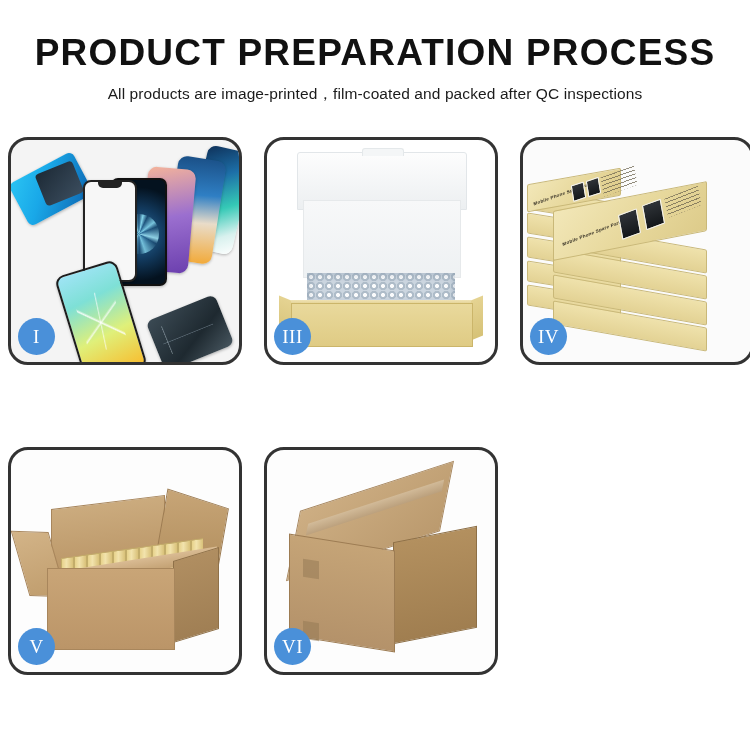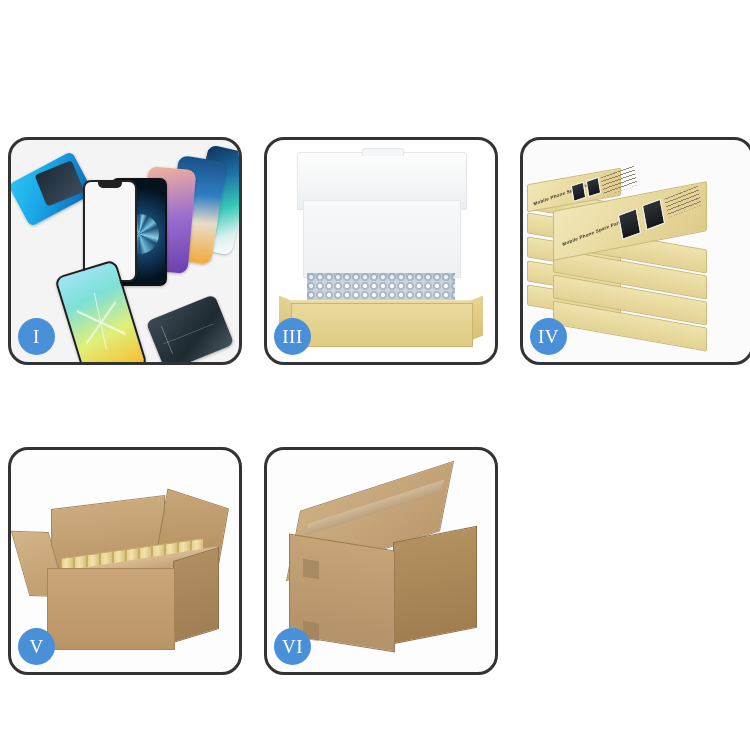--- a/index.html
+++ b/index.html
@@ -191,20 +191,22 @@
       background:rgba(150,122,86,.55);transform:skewY(9deg);}
   .c6-t2{position:absolute;left:36px;top:172px;width:16px;height:18px;
       background:rgba(150,122,86,.55);transform:skewY(9deg);}
 </style>
 </head>
 <body>
 
 <div class="page">
 
   <div class="header">
+    <div class="title">PRODUCT PREPARATION PROCESS</div>
+    <div class="subtitle">All products are image-printed，film-coated and packed after QC inspections</div>
   </div>
 
   <div class="grid">
 
     <div class="panel p1">
       <div class="scene">
         <div class="ph ph-a"></div>
         <div class="ph ph-g"></div>
         <div class="ph ph-f"></div>
         <div class="ph ph-e"></div>

